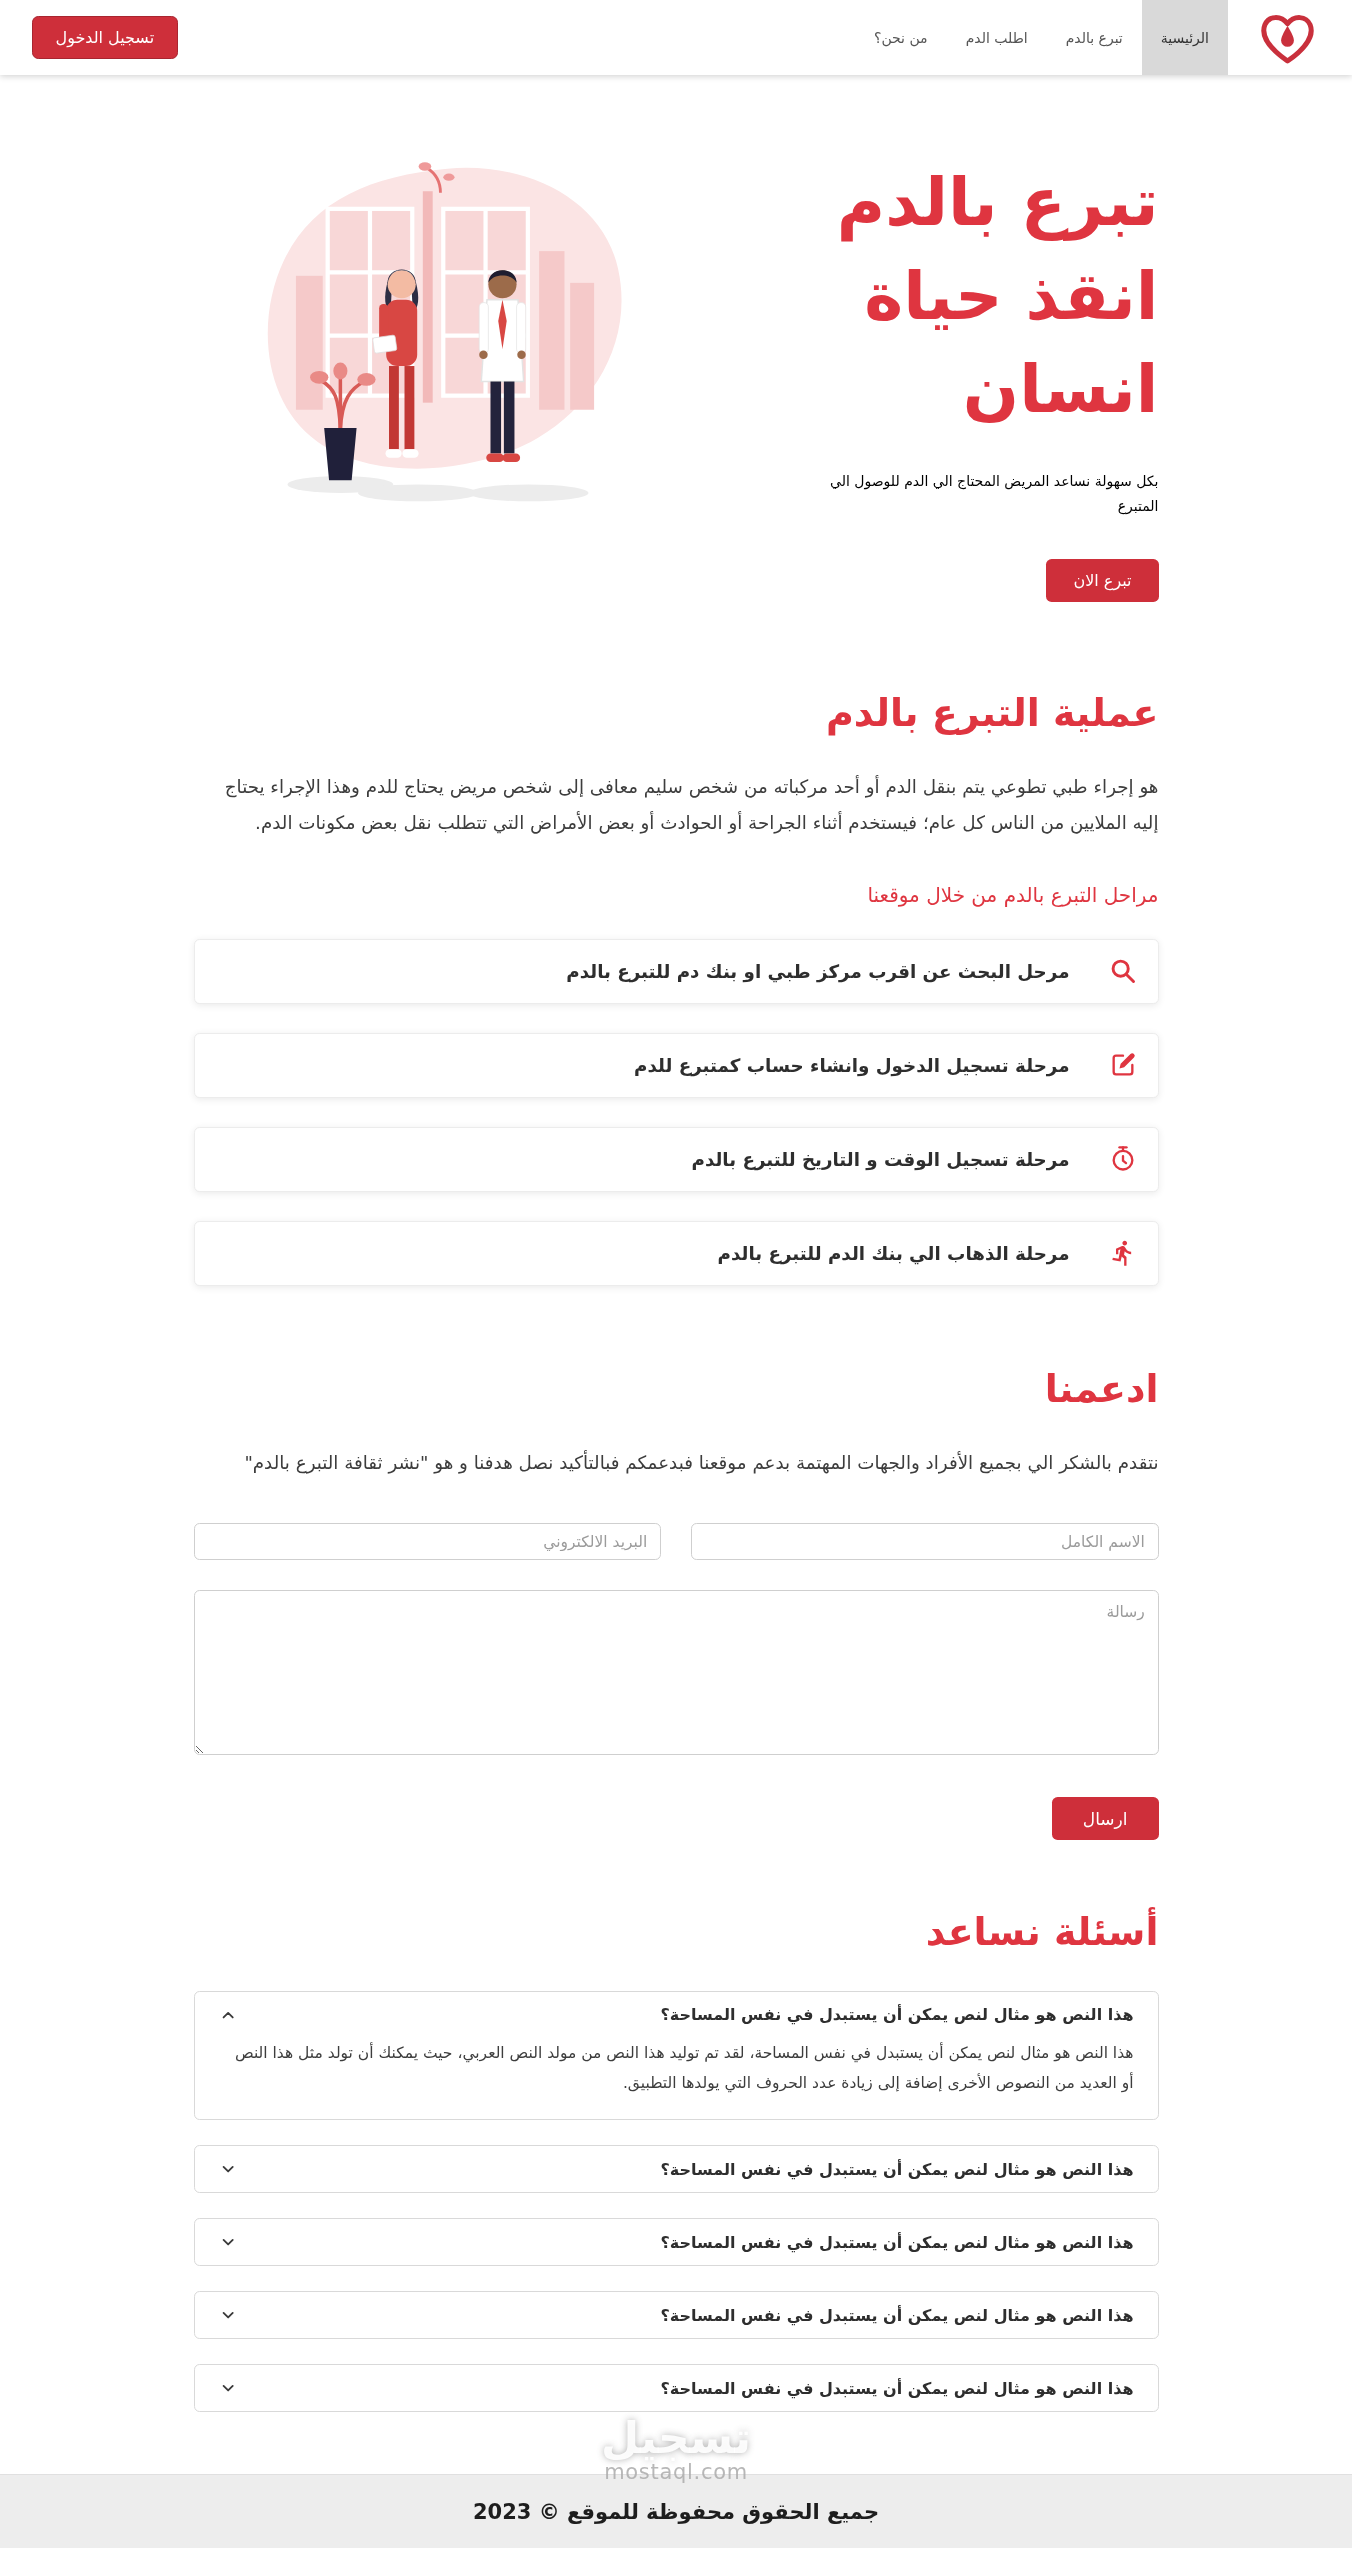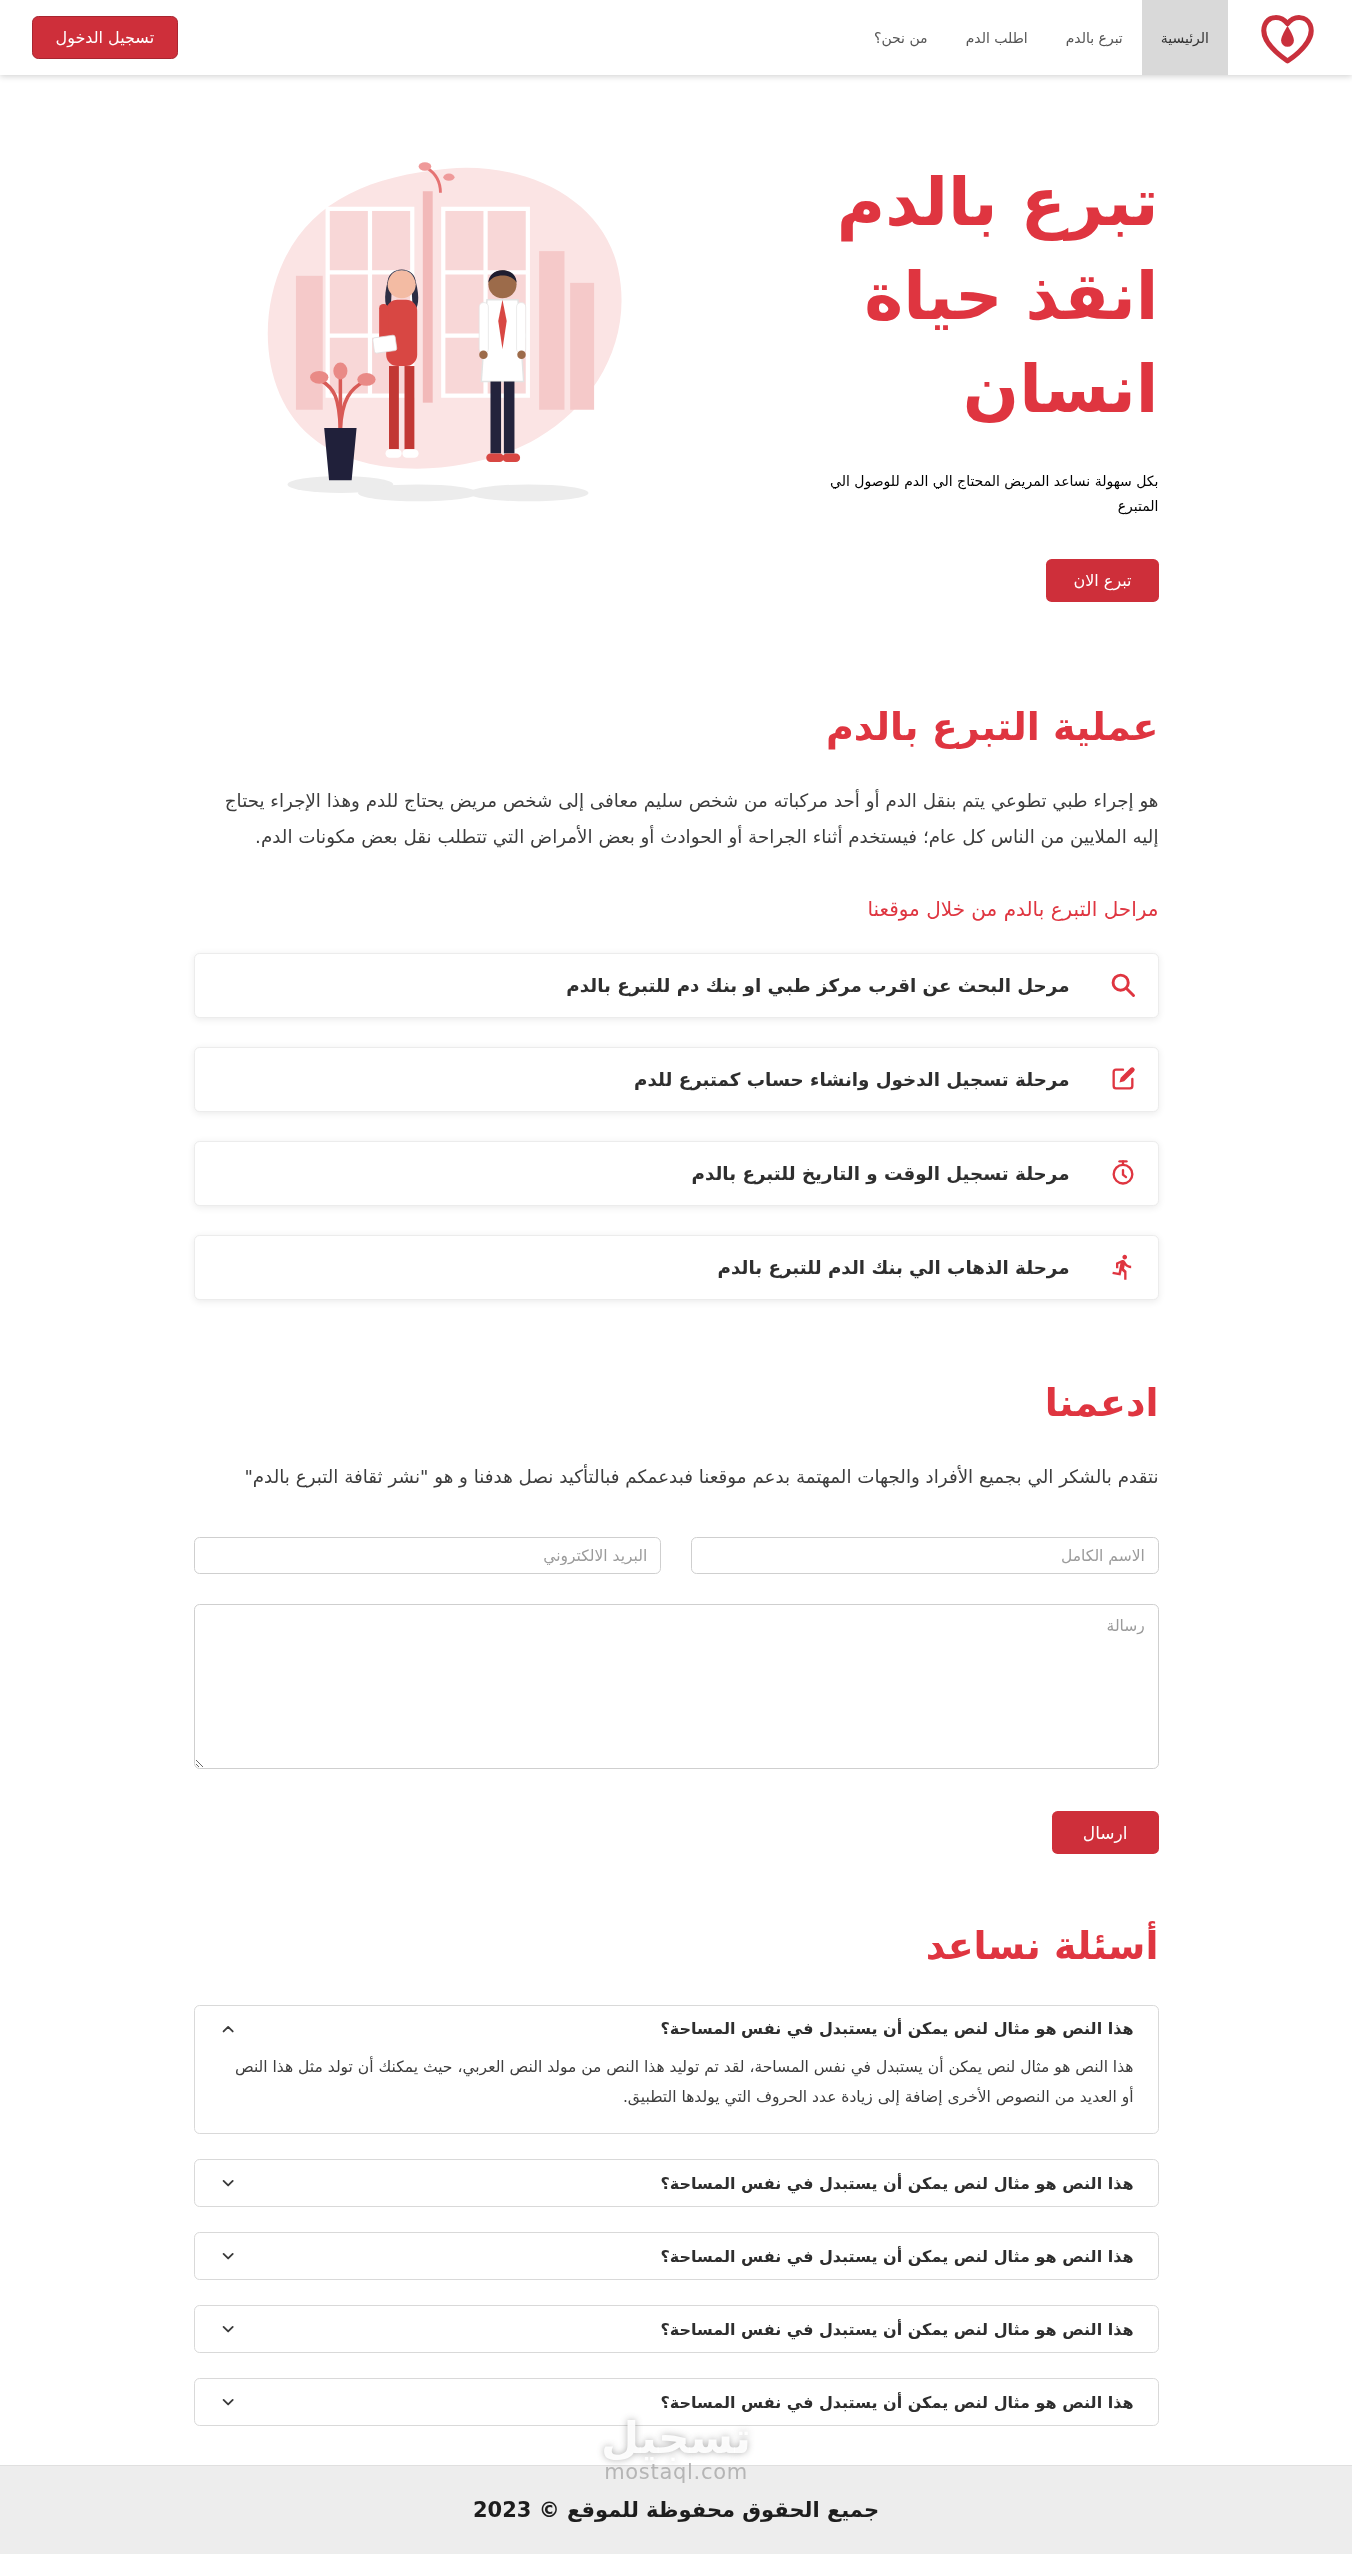--- a/index.html
+++ b/index.html
@@ -52,21 +52,21 @@
   .hero-sub { color: #000000; font-size: 14px; line-height: 1.8; max-width: 331px; margin-bottom: 39px; }
   .cta-btn { padding: 12px 27px; font-size: 16px; }
   .hero-art { width: 437px; margin-inline-end: 35px; }
   .hero-art svg { width: 100%; height: auto; display: block; }
 
   
   .section-title { color: var(--red, #df3540); font-size: 38px; font-weight: 700; margin-bottom: 34px; }
   .desc { font-size: 18.3px; line-height: 2; color: #3d3d3d; }
 
   
-  .process { margin-top: 36px; }
+  .process { margin-top: 22px; }
   .stages-title { color: var(--red, #df3540); font-size: 20px; font-weight: 500; margin: 41px 0 32px; }
   .stage-card {
     display: flex; align-items: center; gap: 39px;
     background: #fff; border: 0.7px solid #ececec; border-radius: 5.6px;
     box-shadow: 0 1.4px 7px rgba(0,0,0,.08);
     min-height: 65px; padding: 0 21px; margin-bottom: 29px;
   }
   .stage-icon { color: var(--red, #df3540); width: 28px; height: 28px; flex: 0 0 auto; }
   .stage-icon svg { width: 100%; height: 100%; display: block; }
   .stage-label { font-size: 18.3px; font-weight: 600; color: #2e2e2e; }
@@ -93,21 +93,21 @@
   .faq .section-title { margin-bottom: 37px; }
   .faq-item { border: 0.7px solid #d9d9d9; border-radius: 5.6px; margin-bottom: 25px; background: #fff; }
   .faq-head { display: flex; align-items: center; min-height: 46px; padding: 0 24px; cursor: pointer; }
   .faq-q { font-size: 16px; font-weight: 600; color: #2e2e2e; }
   .faq-chevron { margin-inline-start: auto; width: 18.3px; height: 18.3px; color: #3a3a3a; flex: 0 0 auto; }
   .faq-chevron svg { width: 100%; height: 100%; display: block; }
   .faq-body { padding: 1.4px 24px 21px; font-size: 15.5px; line-height: 1.9; color: #3d3d3d; }
 
   
   .footer {
-    margin-top: 39px; height: 89px; background: var(--footer-bg, #ededed);
+    margin-top: 62px; height: 74px; background: var(--footer-bg, #ededed);
     border-top: 0.7px solid #e0e0e0;
     display: flex; align-items: center; justify-content: center;
   }
   .footer-text { font-size: 21px; font-weight: 700; color: #1d1d1d; }
 
   
   .watermark {
     position: absolute; left: 0; right: 0; top: 2412px;
     text-align: center; pointer-events: none; z-index: 10;
   }

